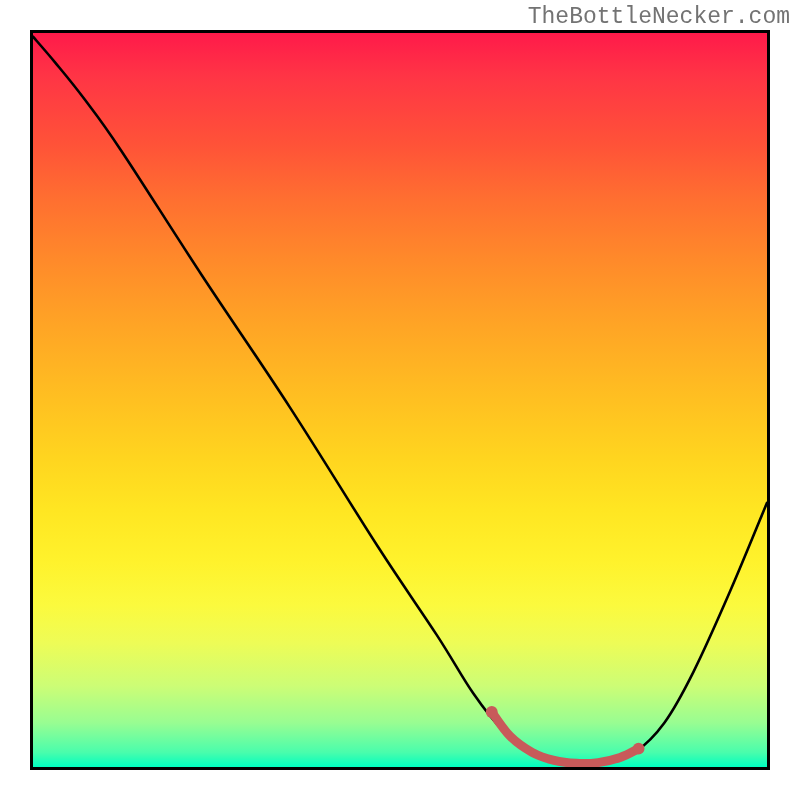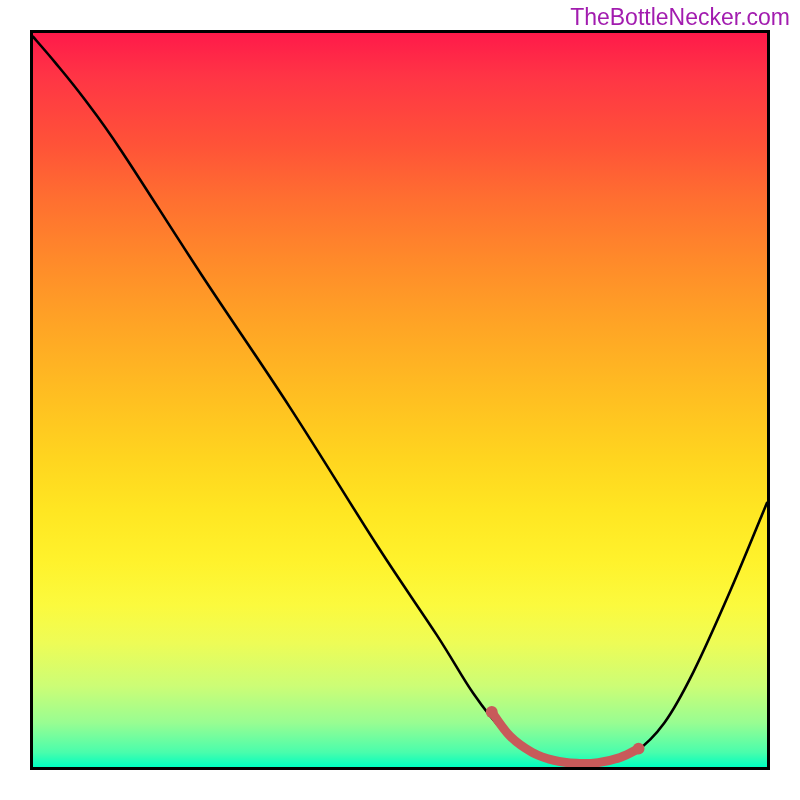--- a/index.html
+++ b/index.html
@@ -7,23 +7,23 @@
   .chart-container {
     position: relative;
     width: 800px;
     height: 800px;
     background: #fff;
   }
   .watermark {
     position: absolute;
     top: 4px;
     right: 10px;
-    font-family: Liberation Sans, sans-serif;
+    font-family: Liberation Mono, monospace;
     font-size: 23px;
-    color: #a21caf;
+    color: #737373;
     font-weight: 500;
     z-index: 10;
   }
   .plot-area {
     position: absolute;
     left: 30px;
     top: 30px;
     width: 740px;
     height: 740px;
     border: 3px solid #000;

